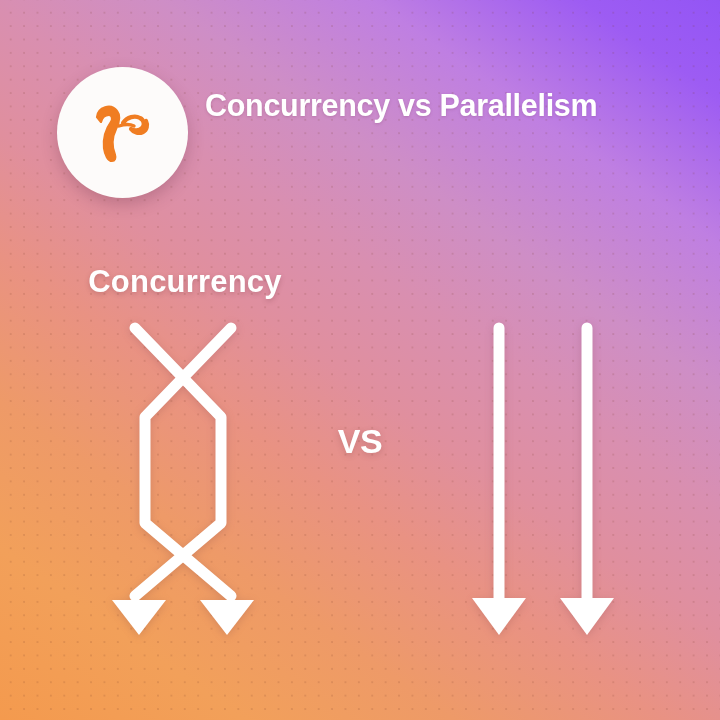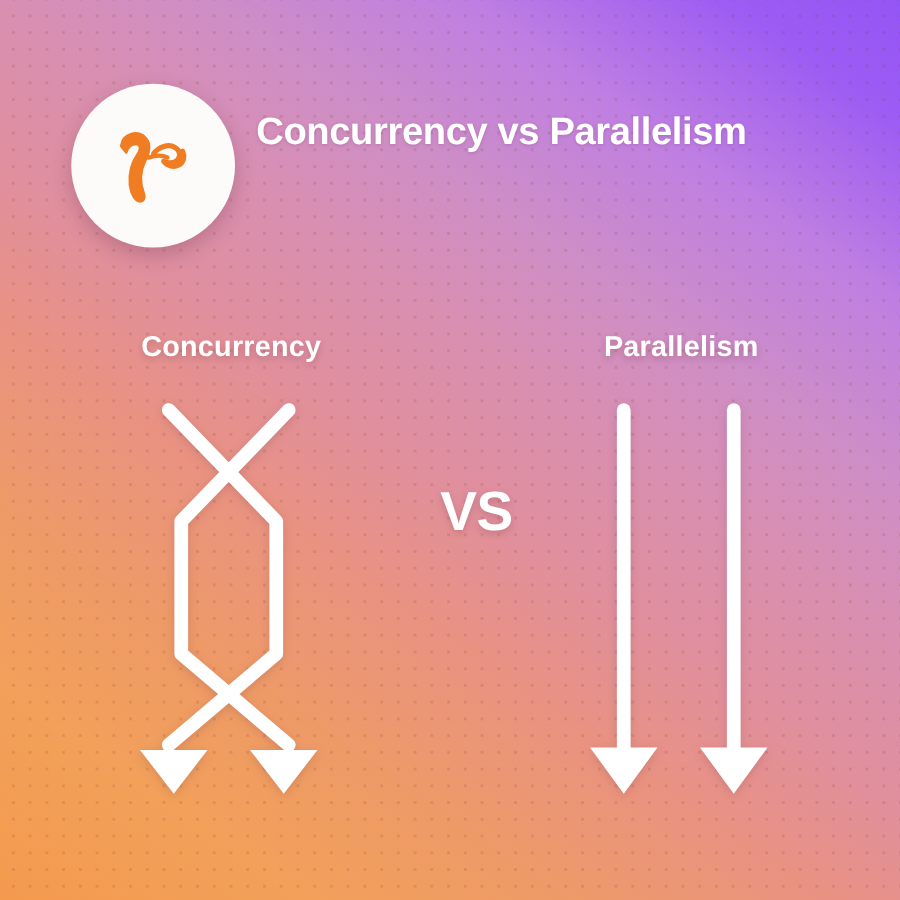--- a/index.html
+++ b/index.html
@@ -73,21 +73,21 @@
     font-weight: bold;
     letter-spacing: -0.3px;
     line-height: 35px;
     white-space: nowrap;
     text-shadow: 0 1px 3px rgba(110,50,90,0.25);
   }
   
   .col-label {
     position: absolute;
     color: #ffffff;
-    font-size: 23px;
+    font-size: 31px;
     font-weight: bold;
     letter-spacing: 0.2px;
     text-align: center;
     text-shadow: 0 2px 5px rgba(120,60,70,0.30);
     white-space: nowrap;
   }
   #label-concurrency {
     left: 60px;
     top: 264px;
     width: 250px;
@@ -115,28 +115,28 @@
   .glyph-svg {
     display: block;
     width: 100%;
     height: 100%;
     filter: drop-shadow(0 2px 4px rgba(120,60,70,0.22));
   }
   
   #vs-badge {
     position: absolute;
     left: 310px;
-    top: 385px;
+    top: 416px;
     width: 100px;
     height: 50px;
     color: #ffffff;
-    font-size: 44px;
+    font-size: 34px;
     font-weight: bold;
     letter-spacing: -0.5px;
-    text-align: right;
+    text-align: center;
     line-height: 50px;
     text-shadow: 0 2px 6px rgba(130,70,70,0.30);
   }
 </style>
 </head>
 <body>
 
 <div id="poster">
 
   <div id="dots"></div>
@@ -159,21 +159,20 @@
     </div>
 
     <div id="title-block">
       <div class="title-line">Concurrency vs Parallelism</div>
     </div>
 
   </div>
 
   <div class="col-label" id="label-concurrency">Concurrency</div>
 
-  <div class="col-label" id="label-parallelism">Parallelism</div>
 
   <div id="diagram-concurrency">
     <svg class="glyph-svg" viewBox="0 0 150 330">
       <g fill="none" stroke="#ffffff" stroke-width="11" stroke-linecap="round" stroke-linejoin="round">
 
         <path d="M27 18 L113 107 L113 213 L27 286"></path>
 
         <path d="M123 18 L37 107 L37 213 L123 286"></path>
       </g>
 

